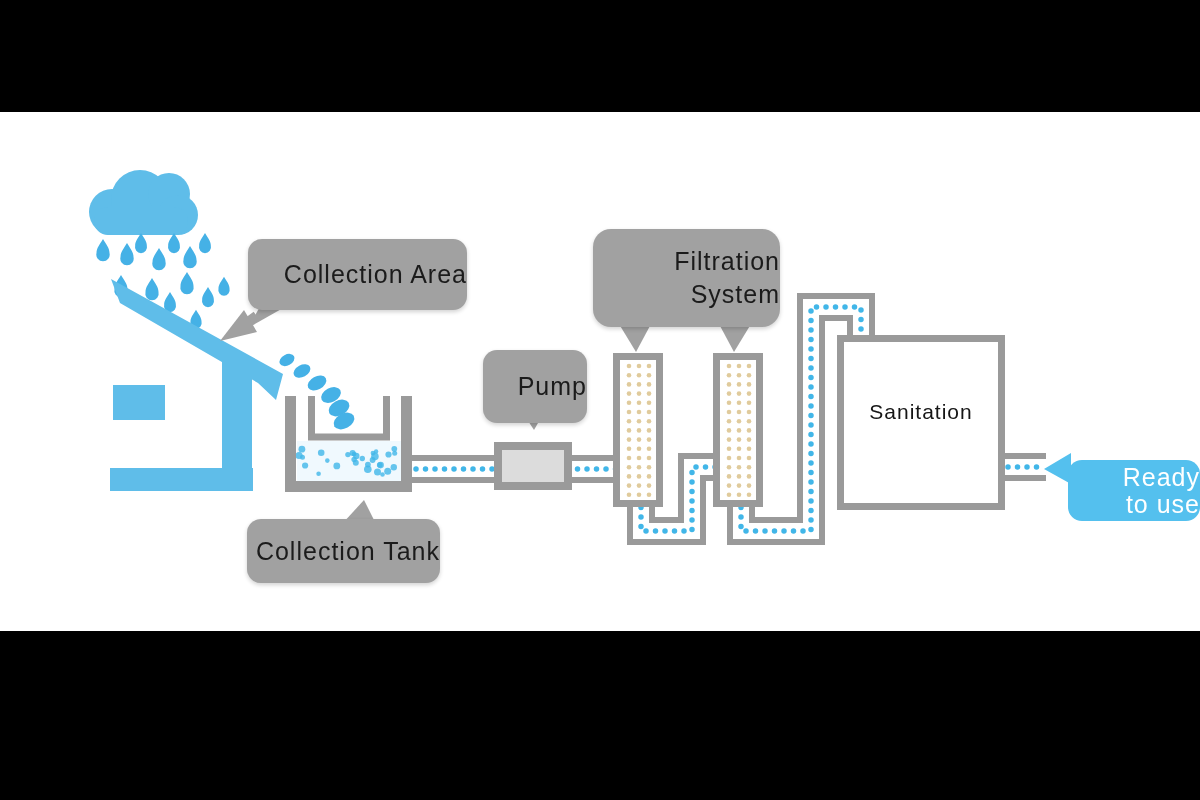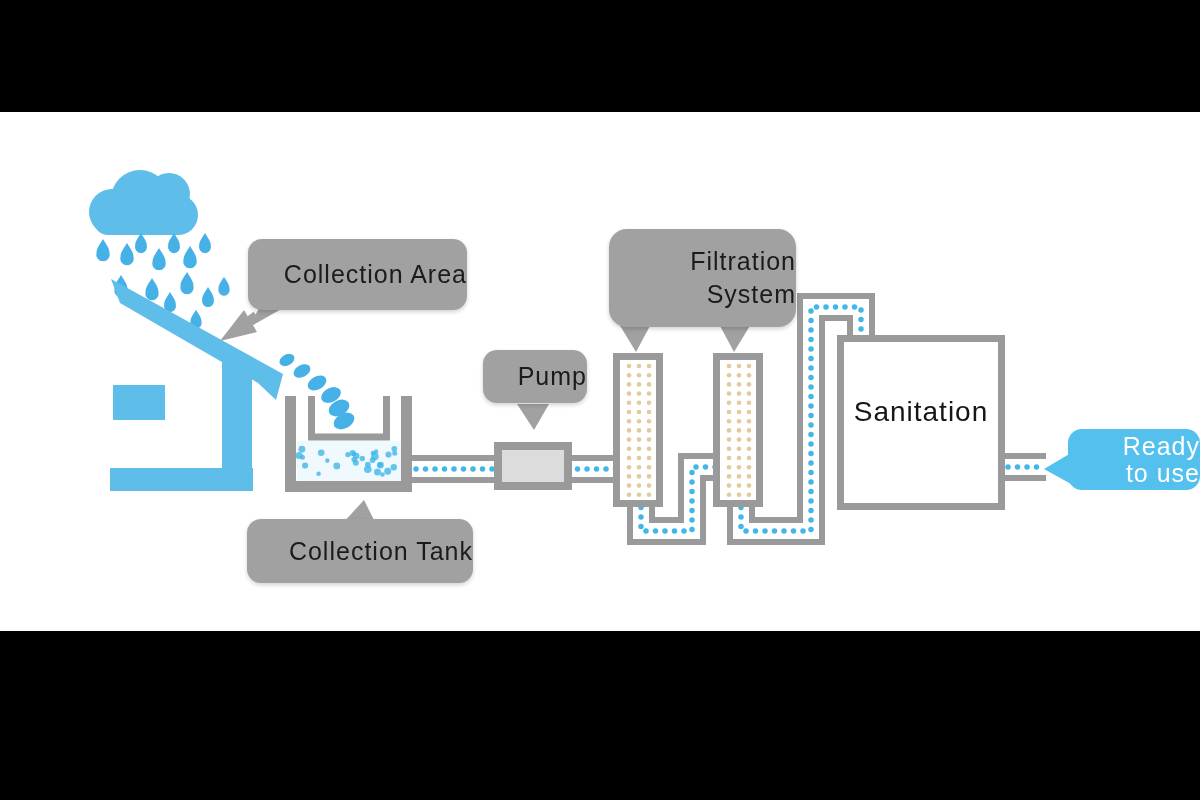--- a/index.html
+++ b/index.html
@@ -32,27 +32,27 @@
   .water-dot{fill:var(--pipe-dot-blue,#41b6e8);opacity:.8;}
   .filter-dot{fill:var(--filter-dot-tan,#e0cb9c);}
 
   
   .bubble{position:absolute;z-index:2;display:flex;flex-direction:column;
     align-items:flex-end;justify-content:center;background:var(--bubble-gray,#a1a1a1);
     color:var(--label-text,#1b1b1b);font-size:25px;letter-spacing:1px;
     box-shadow:0 2px 4px rgba(0,0,0,.18);}
   .bubble span{white-space:nowrap;}
   #label-collection-area{left:248px;top:239px;width:219px;height:71px;border-radius:14px;}
-  #label-pump{left:483px;top:350px;width:104px;height:53px;border-radius:14px;}
-  #label-filtration{left:593px;top:229px;width:187px;height:98px;border-radius:18px;line-height:33px;margin-left:16px;}
-  #label-collection-tank{left:247px;top:519px;width:193px;height:64px;border-radius:14px;padding-left:33px;}
-  #label-ready{left:1068px;top:429px;width:132px;height:61px;border-radius:14px;
+  #label-pump{left:483px;top:350px;width:104px;height:73px;border-radius:14px;}
+  #label-filtration{left:593px;top:229px;width:187px;height:98px;border-radius:18px;line-height:33px;}
+  #label-collection-tank{left:247px;top:519px;width:193px;height:64px;border-radius:14px;}
+  #label-ready{left:1068px;top:460px;width:132px;height:61px;border-radius:14px;
     background:var(--ready-bubble-blue,#54c0ee);color:#fff;line-height:27px;box-shadow:none;}
   #label-sanitation{position:absolute;z-index:2;left:840px;top:394px;width:162px;
-    text-align:center;font-size:28px;line-height:36px;color:#161616;letter-spacing:1px;}
+    text-align:center;font-size:21px;line-height:36px;color:#161616;letter-spacing:1px;}
 </style>
 </head>
 <body>
 
 <div class="frame">
   <div class="canvas-bg"></div>
 
   <svg class="scene" width="1200" height="800" viewBox="0 0 1200 800">
 
     <g>

